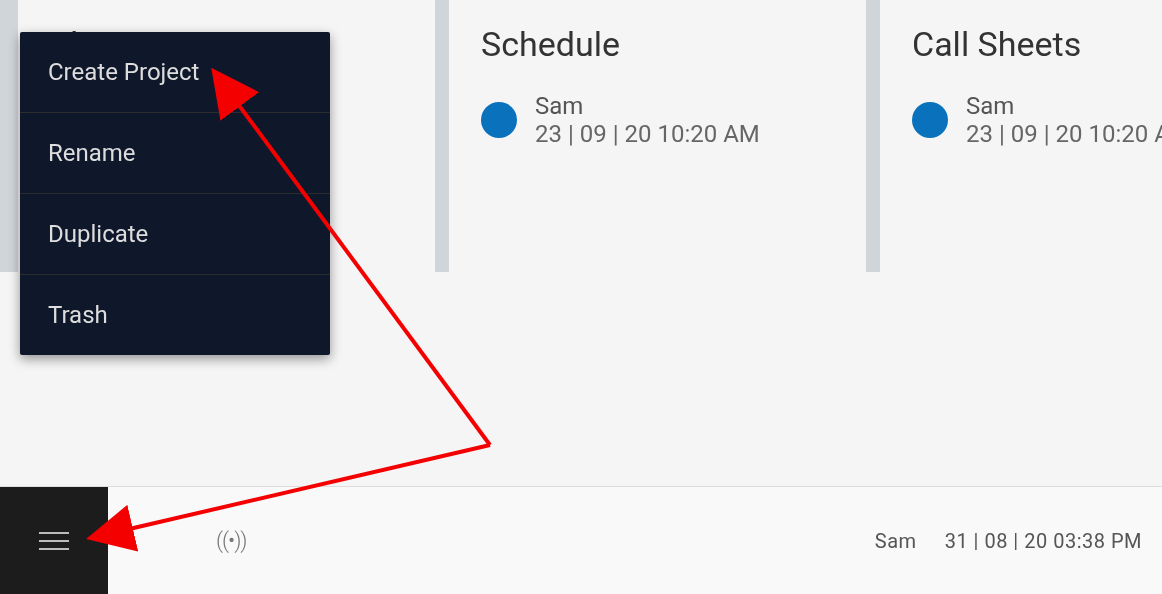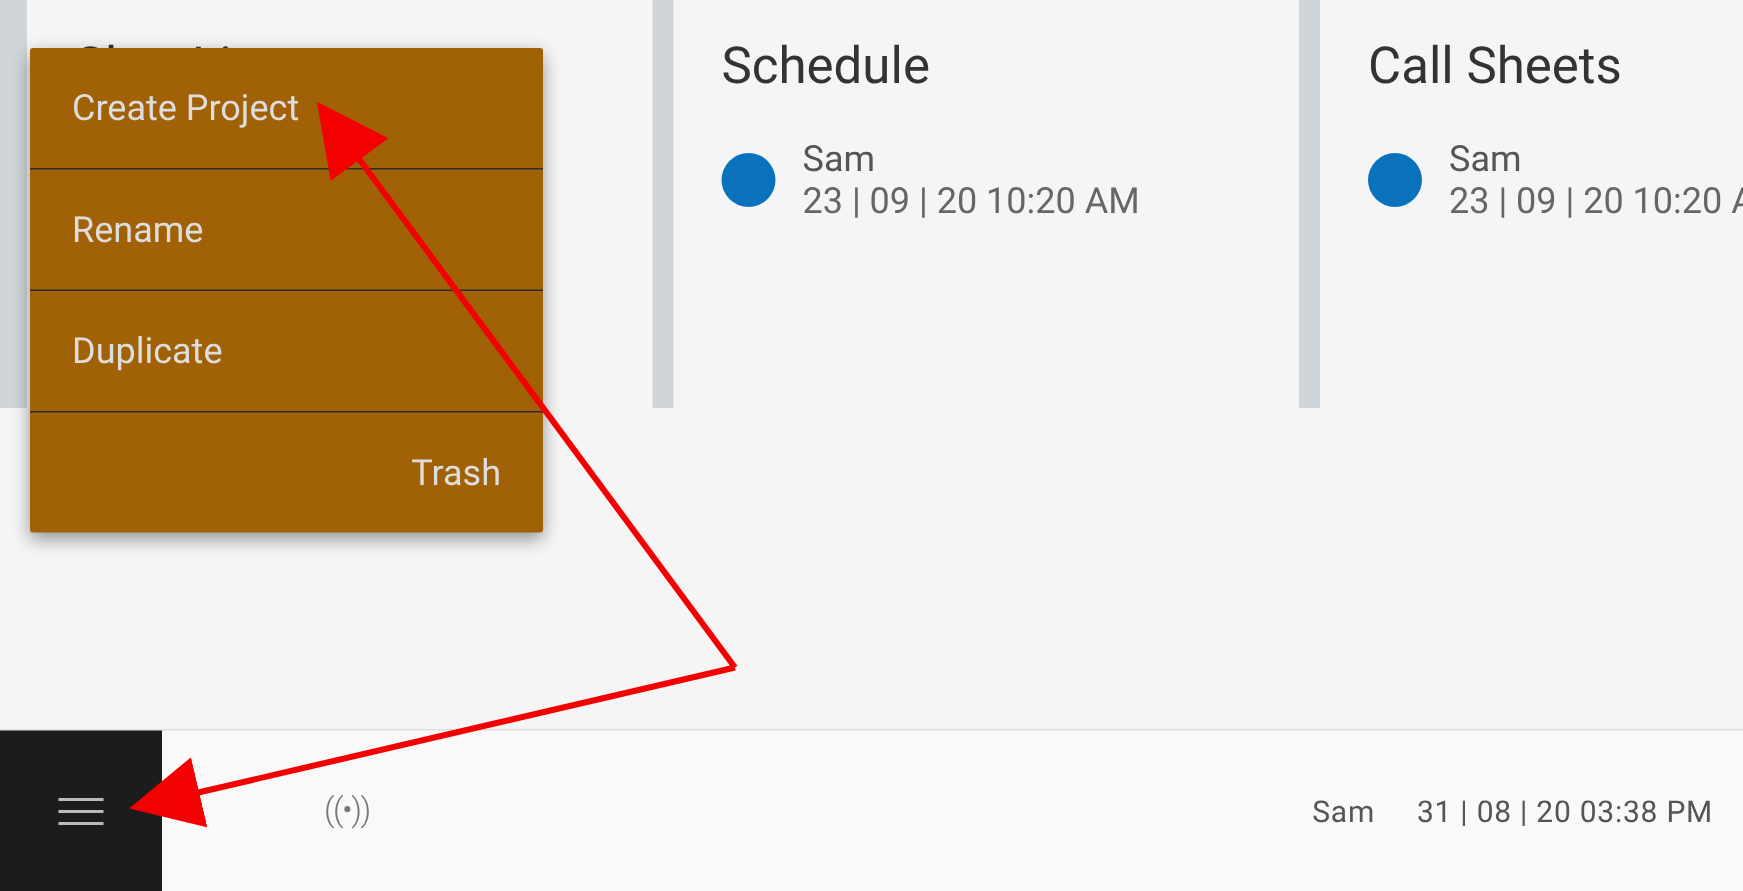--- a/index.html
+++ b/index.html
@@ -13,23 +13,23 @@
     .entry-name { font-size:24px; color:#555; }
     .entry-time { font-size:24px; color:#666; white-space:nowrap; }
     .lower-bg { position:absolute; top:272px; left:0; right:0; height:214px; background:#f5f5f5; }
     .bottom-row { position:absolute; left:0; right:0; bottom:0; top:486px; background:#f9f9f9; display:flex; align-items:center; border-top:1px solid #ddd; }
     .hamburger-box { width:108px; height:100%; background:#1c1c1c; display:flex; align-items:center; justify-content:center; }
     .hamburger { width:30px; height:18px; display:flex; flex-direction:column; justify-content:space-between; }
     .hamburger span { display:block; height:2px; background:#bbb; width:100%; }
     .live-icon { margin-left:108px; color:#777; font-size:22px; font-weight:300; letter-spacing:-1px; }
     .project-title { margin-left:28px; font-size:20px; color:#555; letter-spacing:1px; }
     .bottom-right { margin-left:auto; margin-right:20px; display:flex; gap:28px; font-size:20px; color:#555; letter-spacing:0.5px; }
-    .context-menu { position:absolute; top:32px; left:20px; width:342px; background:#a16207; border-radius:2px; box-shadow:0 4px 12px rgba(0,0,0,0.4); z-index:10; }
+    .context-menu { position:absolute; top:32px; left:20px; width:310px; background:#0f172a; border-radius:2px; box-shadow:0 4px 12px rgba(0,0,0,0.4); z-index:10; }
     .menu-item { padding:26px 28px; font-size:24px; color:#ddd; border-bottom:1px solid #2c2c2c; cursor:pointer; }
-    .menu-item:last-child { border-bottom:none;text-align:right; }
+    .menu-item:last-child { border-bottom:none; }
     
     .arrow-svg { position:absolute; inset:0; pointer-events:none; z-index:20; }
   </style>
 </head>
 <body>
 
 <div class="cards">
   <div class="card">
     <div class="card-title">Shot Lists</div>
     <div class="card-entry">

